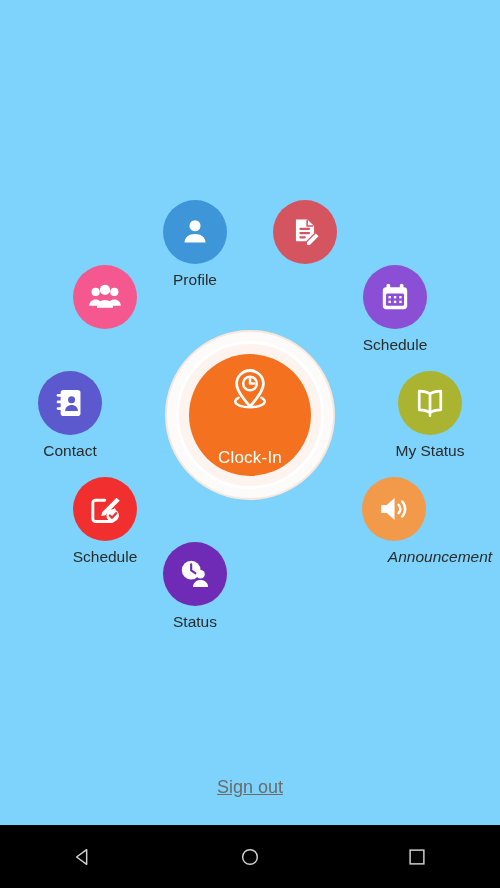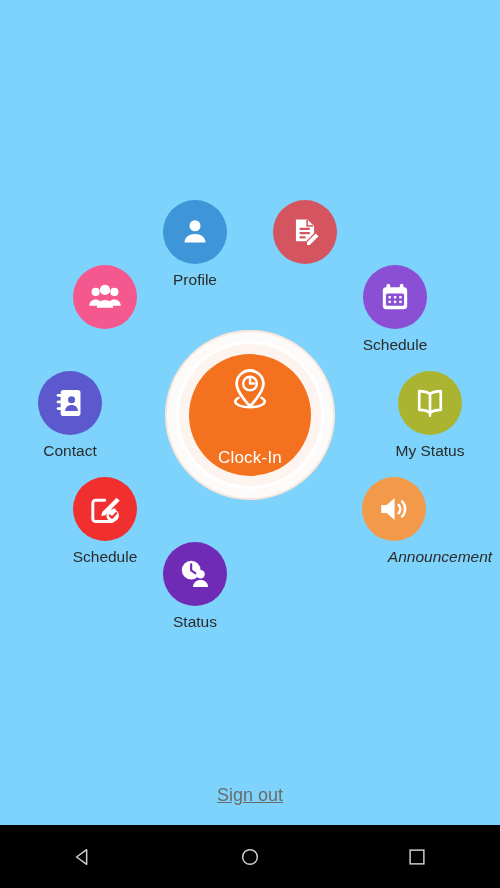--- a/index.html
+++ b/index.html
@@ -122,21 +122,20 @@
     text-align: center;
   }
   #signout-link {
     font-size: 18px;
     color: #6b6b6b;
     text-decoration: underline;
     cursor: pointer;
     background: none;
     border: none;
     font-family: "Liberation Sans", sans-serif;
-    margin-top: 8px;
   }
 
   
   #navbar {
     position: absolute;
     left: 0; bottom: 0;
     width: 500px; height: 63px;
     background: #000000;
     display: flex;
     align-items: center;

